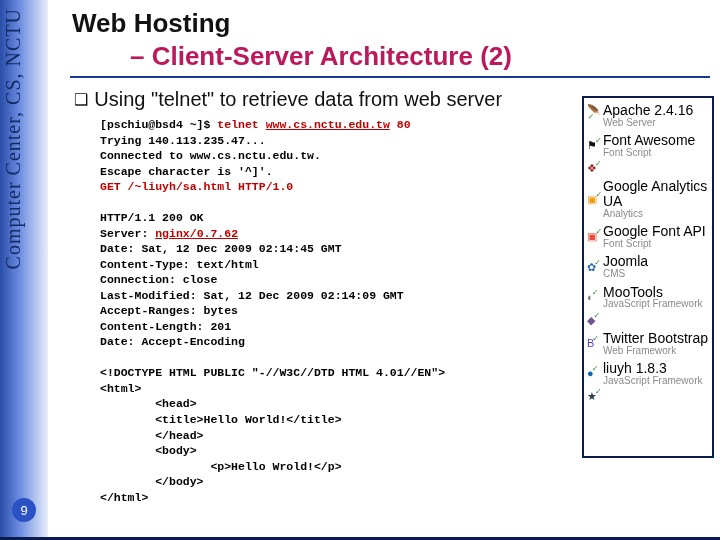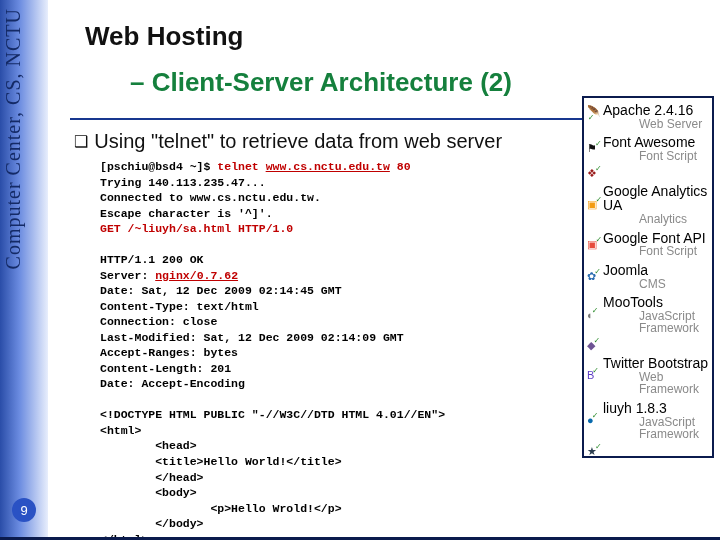--- a/index.html
+++ b/index.html
@@ -41,28 +41,28 @@
     justify-content: center;
   }
   .content {
     position: absolute;
     left: 70px; top: 6px; right: 10px;
   }
   .title1 {
     font-size: 26px;
     font-weight: bold;
     color: #111;
-    margin: 15px;
+    margin: 2px;
     line-height: 1.2;
   }
   .title2 {
     font-size: 26px;
     font-weight: bold;
-    color: #15803d;
-    margin: 0 0 20px 60px;
+    color: #be185d;
+    margin: 0 0 4px 60px;
   }
   .rule {
     border: 0;
     border-top: 2px solid #18378f;
     margin: 4px 0 10px 0;
   }
   .bullet {
     font-size: 20px;
     color: #111;
     margin: 2px 0 6px 4px;
@@ -106,21 +106,21 @@
     margin-bottom: 4px;
   }
   .tech-row .glyph {
     width: 12px;
     text-align: center;
     font-size: 11px;
     line-height: 1;
   }
   .tech-row .txt { flex: 1; }
   .tech-row .name { color: #000; font-size: 14px; }
-  .tech-row .cat  { color: #8a8a8a; font-size: 12px; margin-left: 36px; }
+  .tech-row .cat  { color: #8a8a8a; font-size: 10px; }
   .darkstrip {
     position: absolute;
     left: 0; bottom: 0;
     width: 100%; height: 3px;
     background: #0b1b4d;
   }
 </style>
 </head>
 <body>
 

